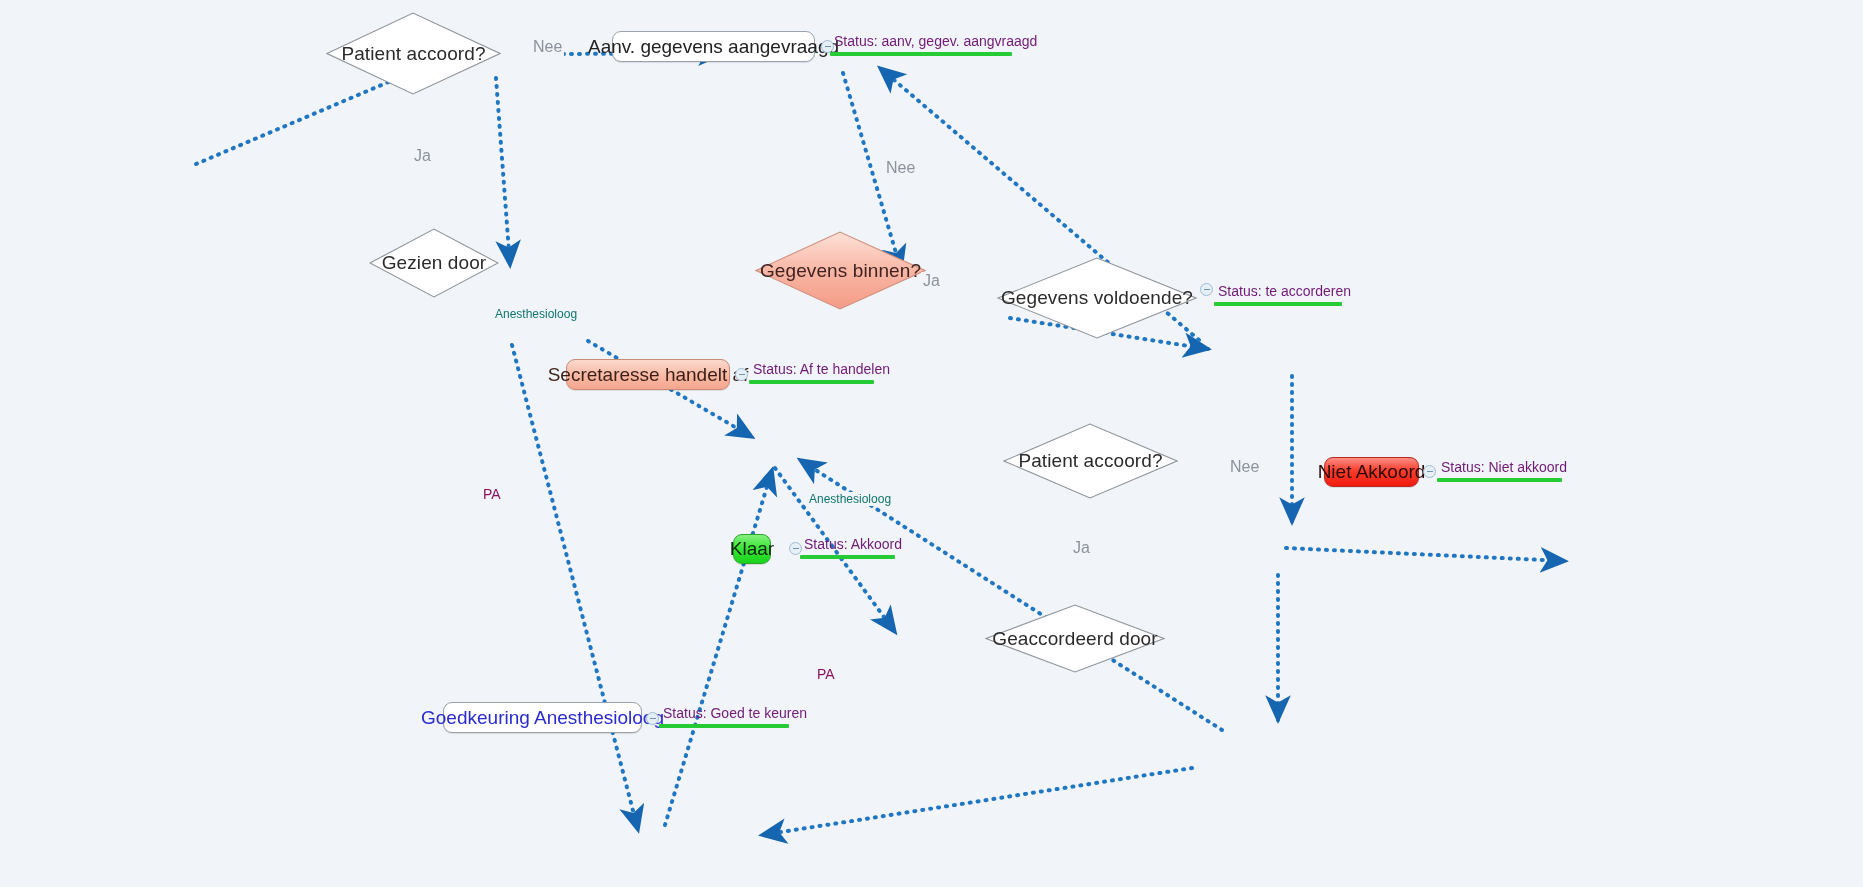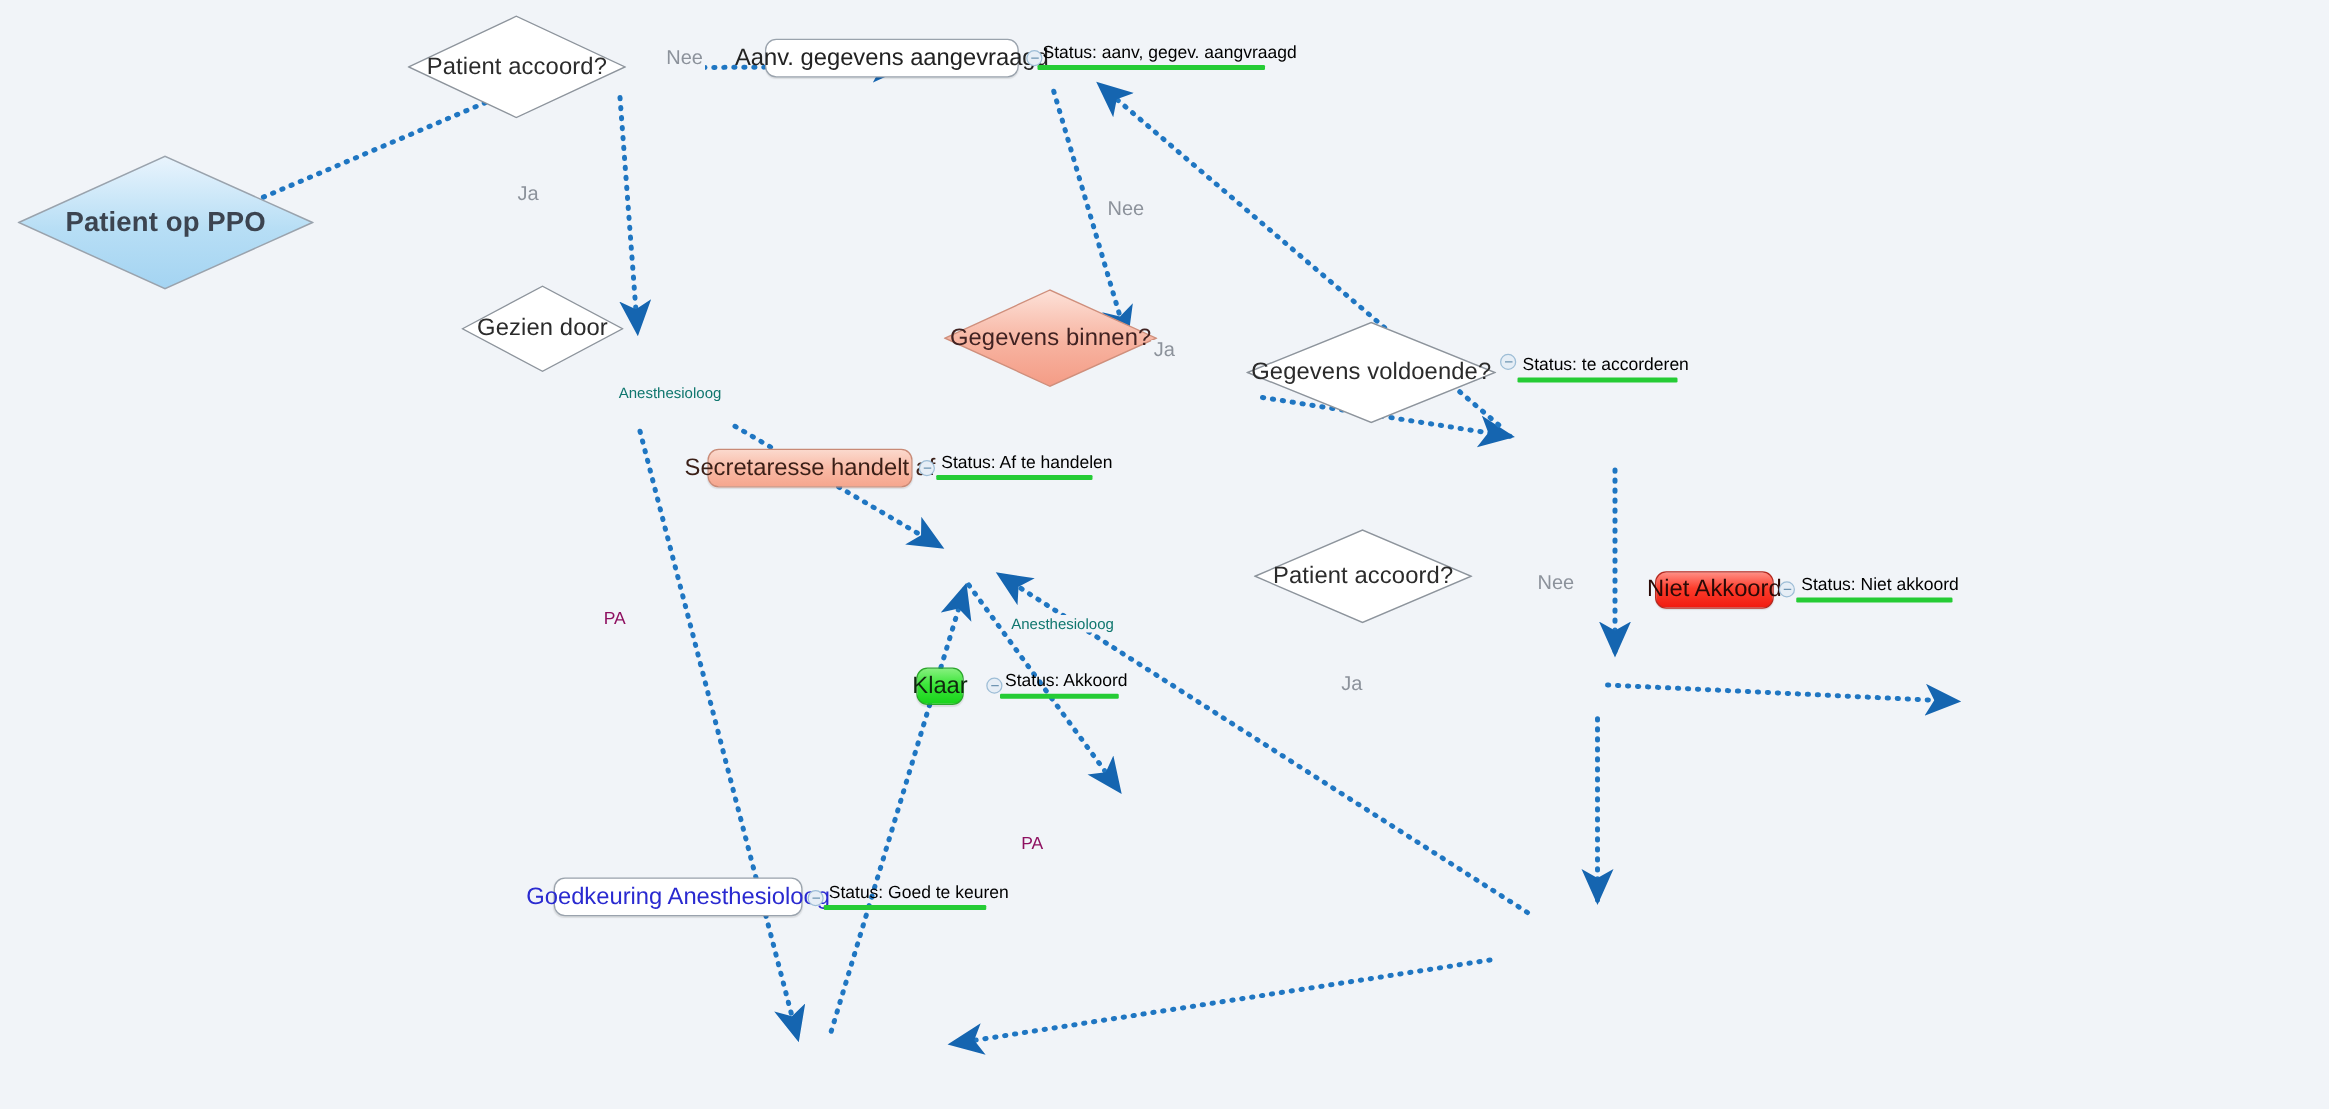--- a/index.html
+++ b/index.html
@@ -110,21 +110,21 @@
     top: 5px;
     width: 6px;
     height: 1px;
     background: #6f95b2;
   }
 
   
   .status {
     position: absolute;
     font-size: 14px;
-    color: #000000;
+    color: #701a75;
     white-space: nowrap;
   }
   .status .stext {
     display: block;
     padding: 0 4px 3px 4px;
   }
   .status .sbar {
     display: block;
     height: 4px;
     background: #25cc35;
@@ -181,33 +181,20 @@
       <path d="M775,468 L895,632"></path>
 
       <path d="M665,825 L772,470"></path>
 
       <path d="M1222,730 L800,460"></path>
 
       <path d="M1192,768 L762,835"></path>
     </g>
   </svg>
 
-  <div class="node diamond start" style="left:14px; top:124px; width:237px; height:108px;">
-    <svg class="dshape" viewBox="0 0 237 108" preserveAspectRatio="none" xmlns="http://www.w3.org/2000/svg">
-      <defs>
-        <linearGradient id="gStart" x1="0" y1="0" x2="0" y2="1">
-          <stop offset="0%" stop-color="#e9f4fd"></stop>
-          <stop offset="55%" stop-color="#b7def5"></stop>
-          <stop offset="100%" stop-color="#a4d4f2"></stop>
-        </linearGradient>
-      </defs>
-      <polygon points="1,54 118,1 236,54 118,107" fill="url(#gStart)" stroke="#9aa3ad" stroke-width="1.2"></polygon>
-    </svg>
-    <span class="dlabel">Patient op  PPO</span>
-  </div>
 
   <div class="node diamond" style="left:326px; top:12px; width:175px; height:83px;">
     <svg class="dshape" viewBox="0 0 175 83" preserveAspectRatio="none" xmlns="http://www.w3.org/2000/svg">
       <polygon points="1,41.5 87,1 174,41.5 87,82" fill="#ffffff" stroke="#8d949c" stroke-width="1.1"></polygon>
     </svg>
     <span class="dlabel">Patient accoord?</span>
   </div>
 
   <div class="node rrect plain" style="left:612px; top:31px; width:203px; height:31px;">
     <span>Aanv. gegevens aangevraagd</span>
@@ -278,20 +265,26 @@
 
   <div class="node rrect green" style="left:733px; top:534px; width:38px; height:30px;">
     <span>Klaar</span>
   </div>
   <span class="collapse-icon" style="left:789px; top:542px;"></span>
   <div class="status" style="left:800px; top:536px;">
     <span class="stext">Status: Akkoord</span>
     <span class="sbar" style="width:95px; margin-left:0;"></span>
   </div>
 
+  <div class="node diamond" style="left:985px; top:604px; width:180px; height:69px;">
+    <svg class="dshape" viewBox="0 0 180 69" preserveAspectRatio="none" xmlns="http://www.w3.org/2000/svg">
+      <polygon points="1,34.5 90,1 179,34.5 90,68" fill="#ffffff" stroke="#8d949c" stroke-width="1.1"></polygon>
+    </svg>
+    <span class="dlabel">Geaccordeerd door</span>
+  </div>
 
   <div class="node rrect anes" style="left:443px; top:702px; width:199px; height:31px;">
     <span>Goedkeuring Anesthesioloog</span>
   </div>
   <span class="collapse-icon" style="left:646px; top:712px;"></span>
   <div class="status" style="left:659px; top:705px;">
     <span class="stext">Status: Goed te keuren</span>
     <span class="sbar" style="width:130px; margin-left:0;"></span>
   </div>
 

